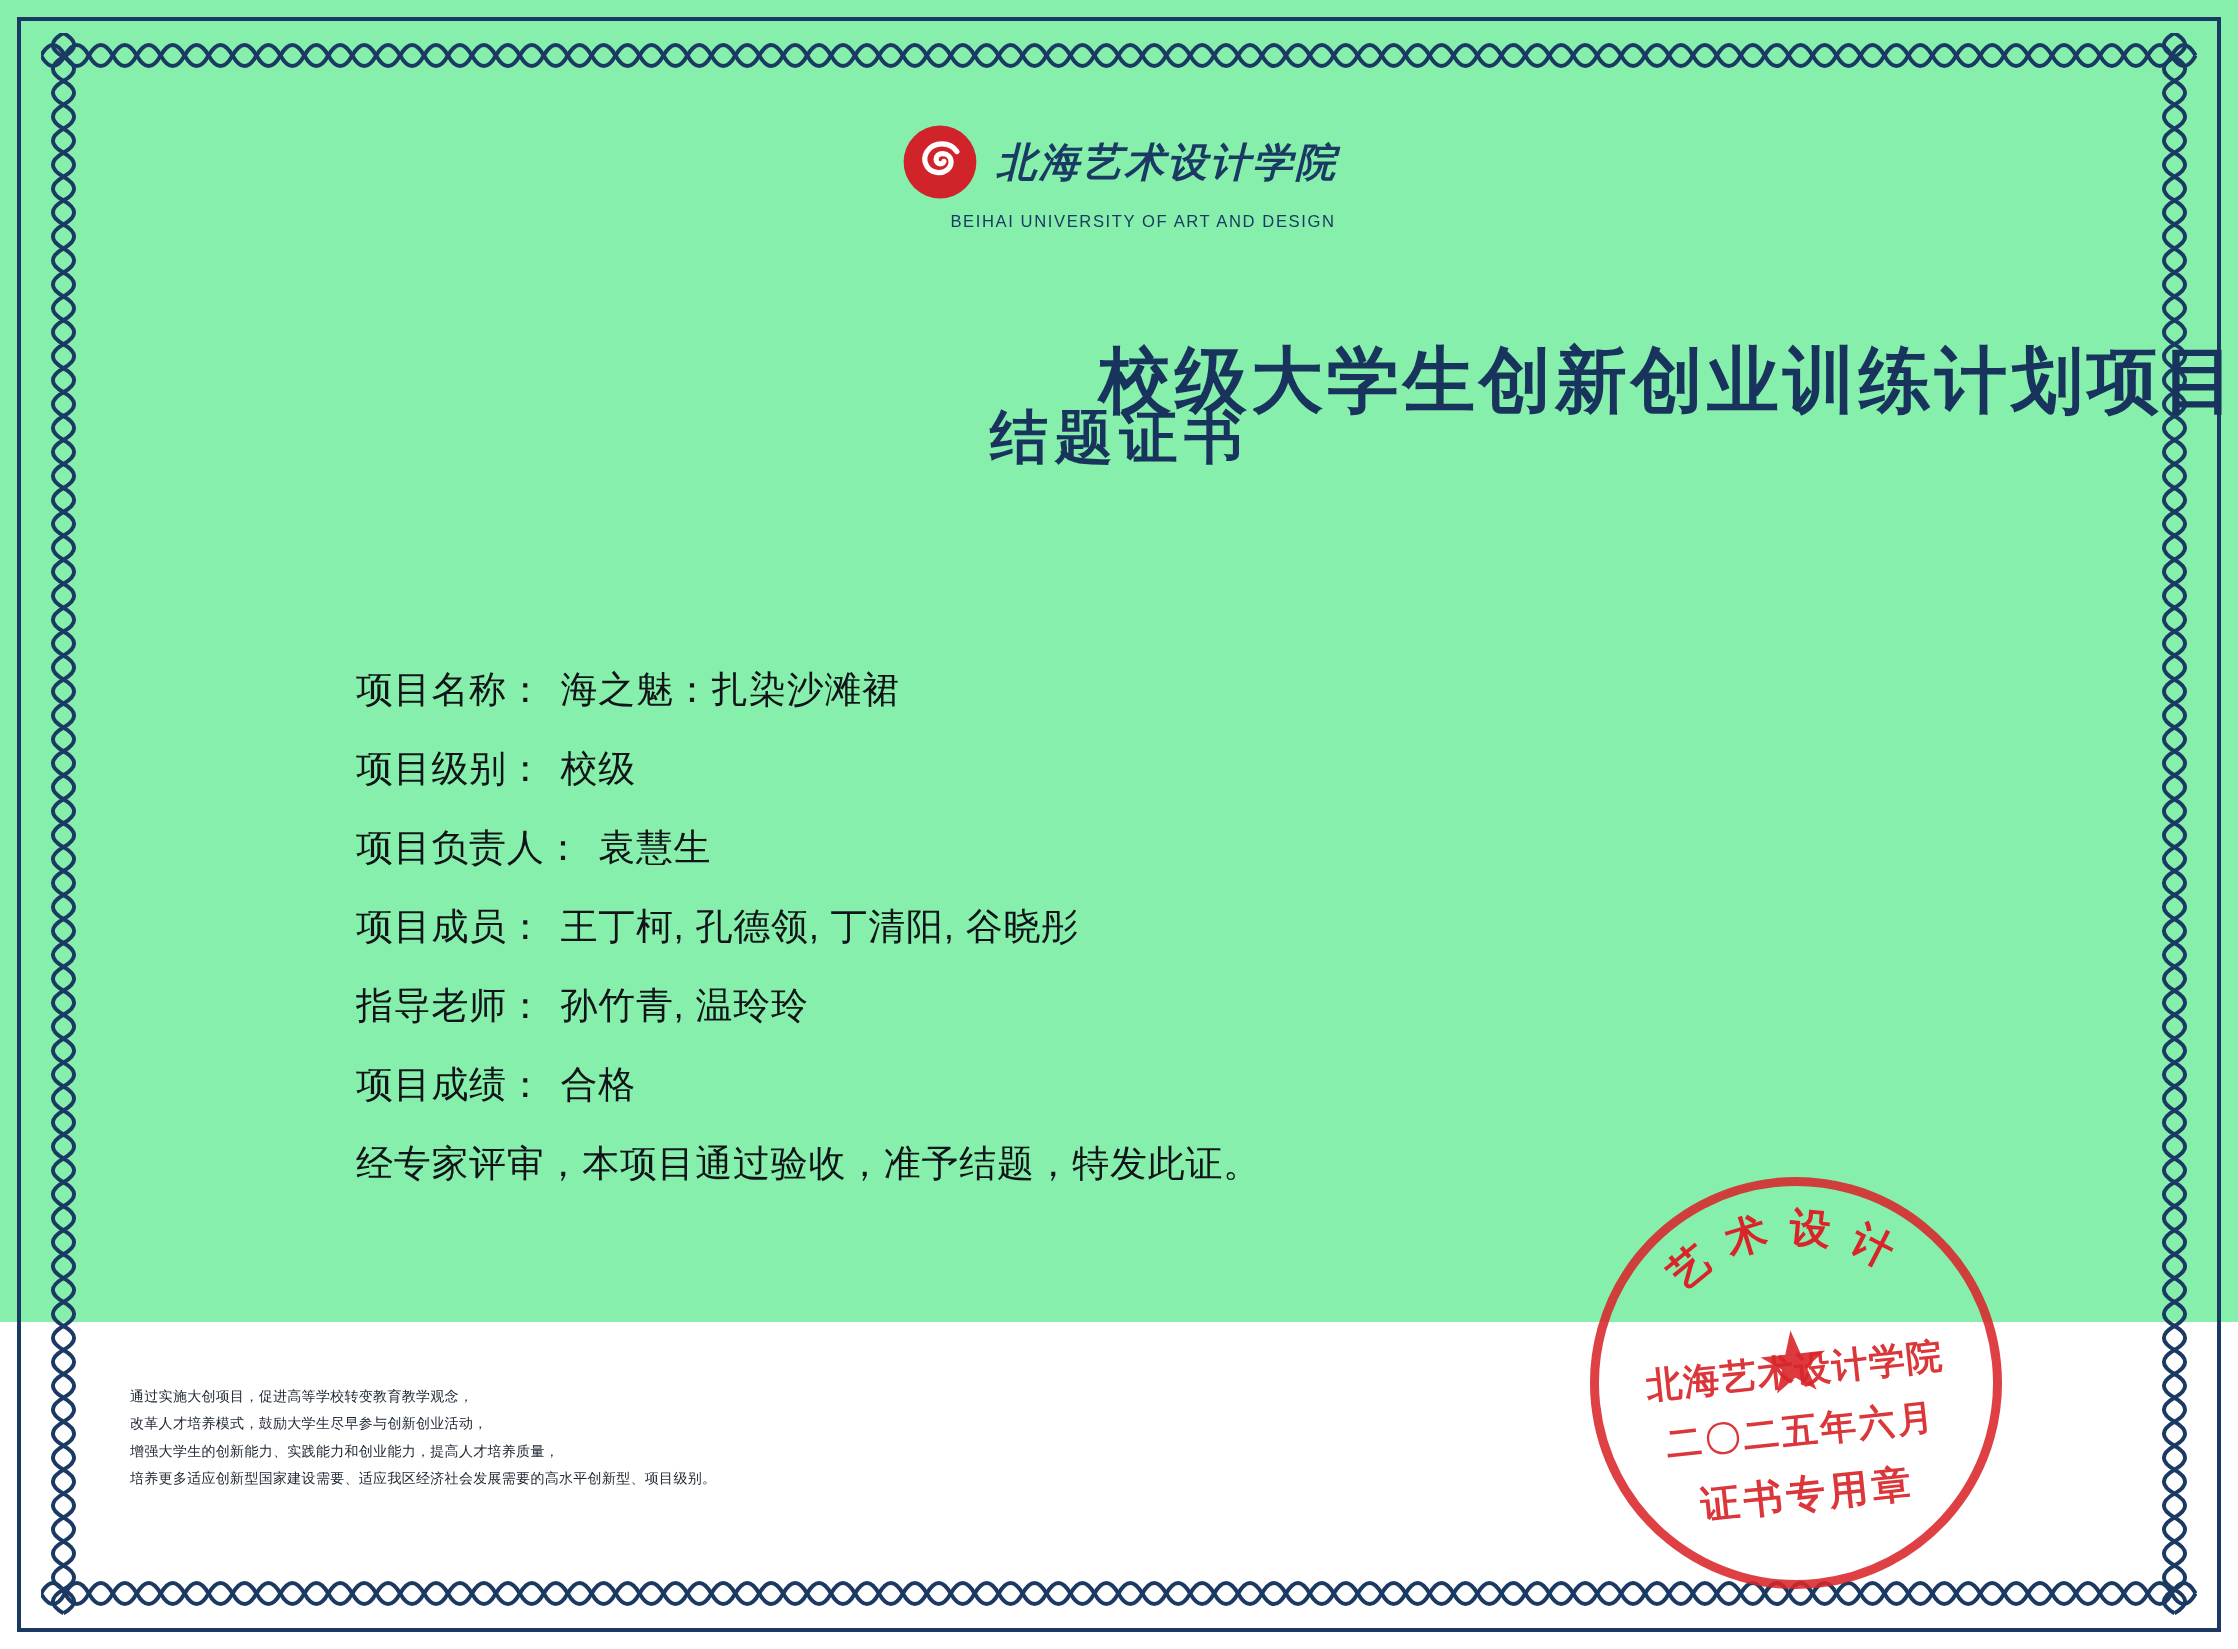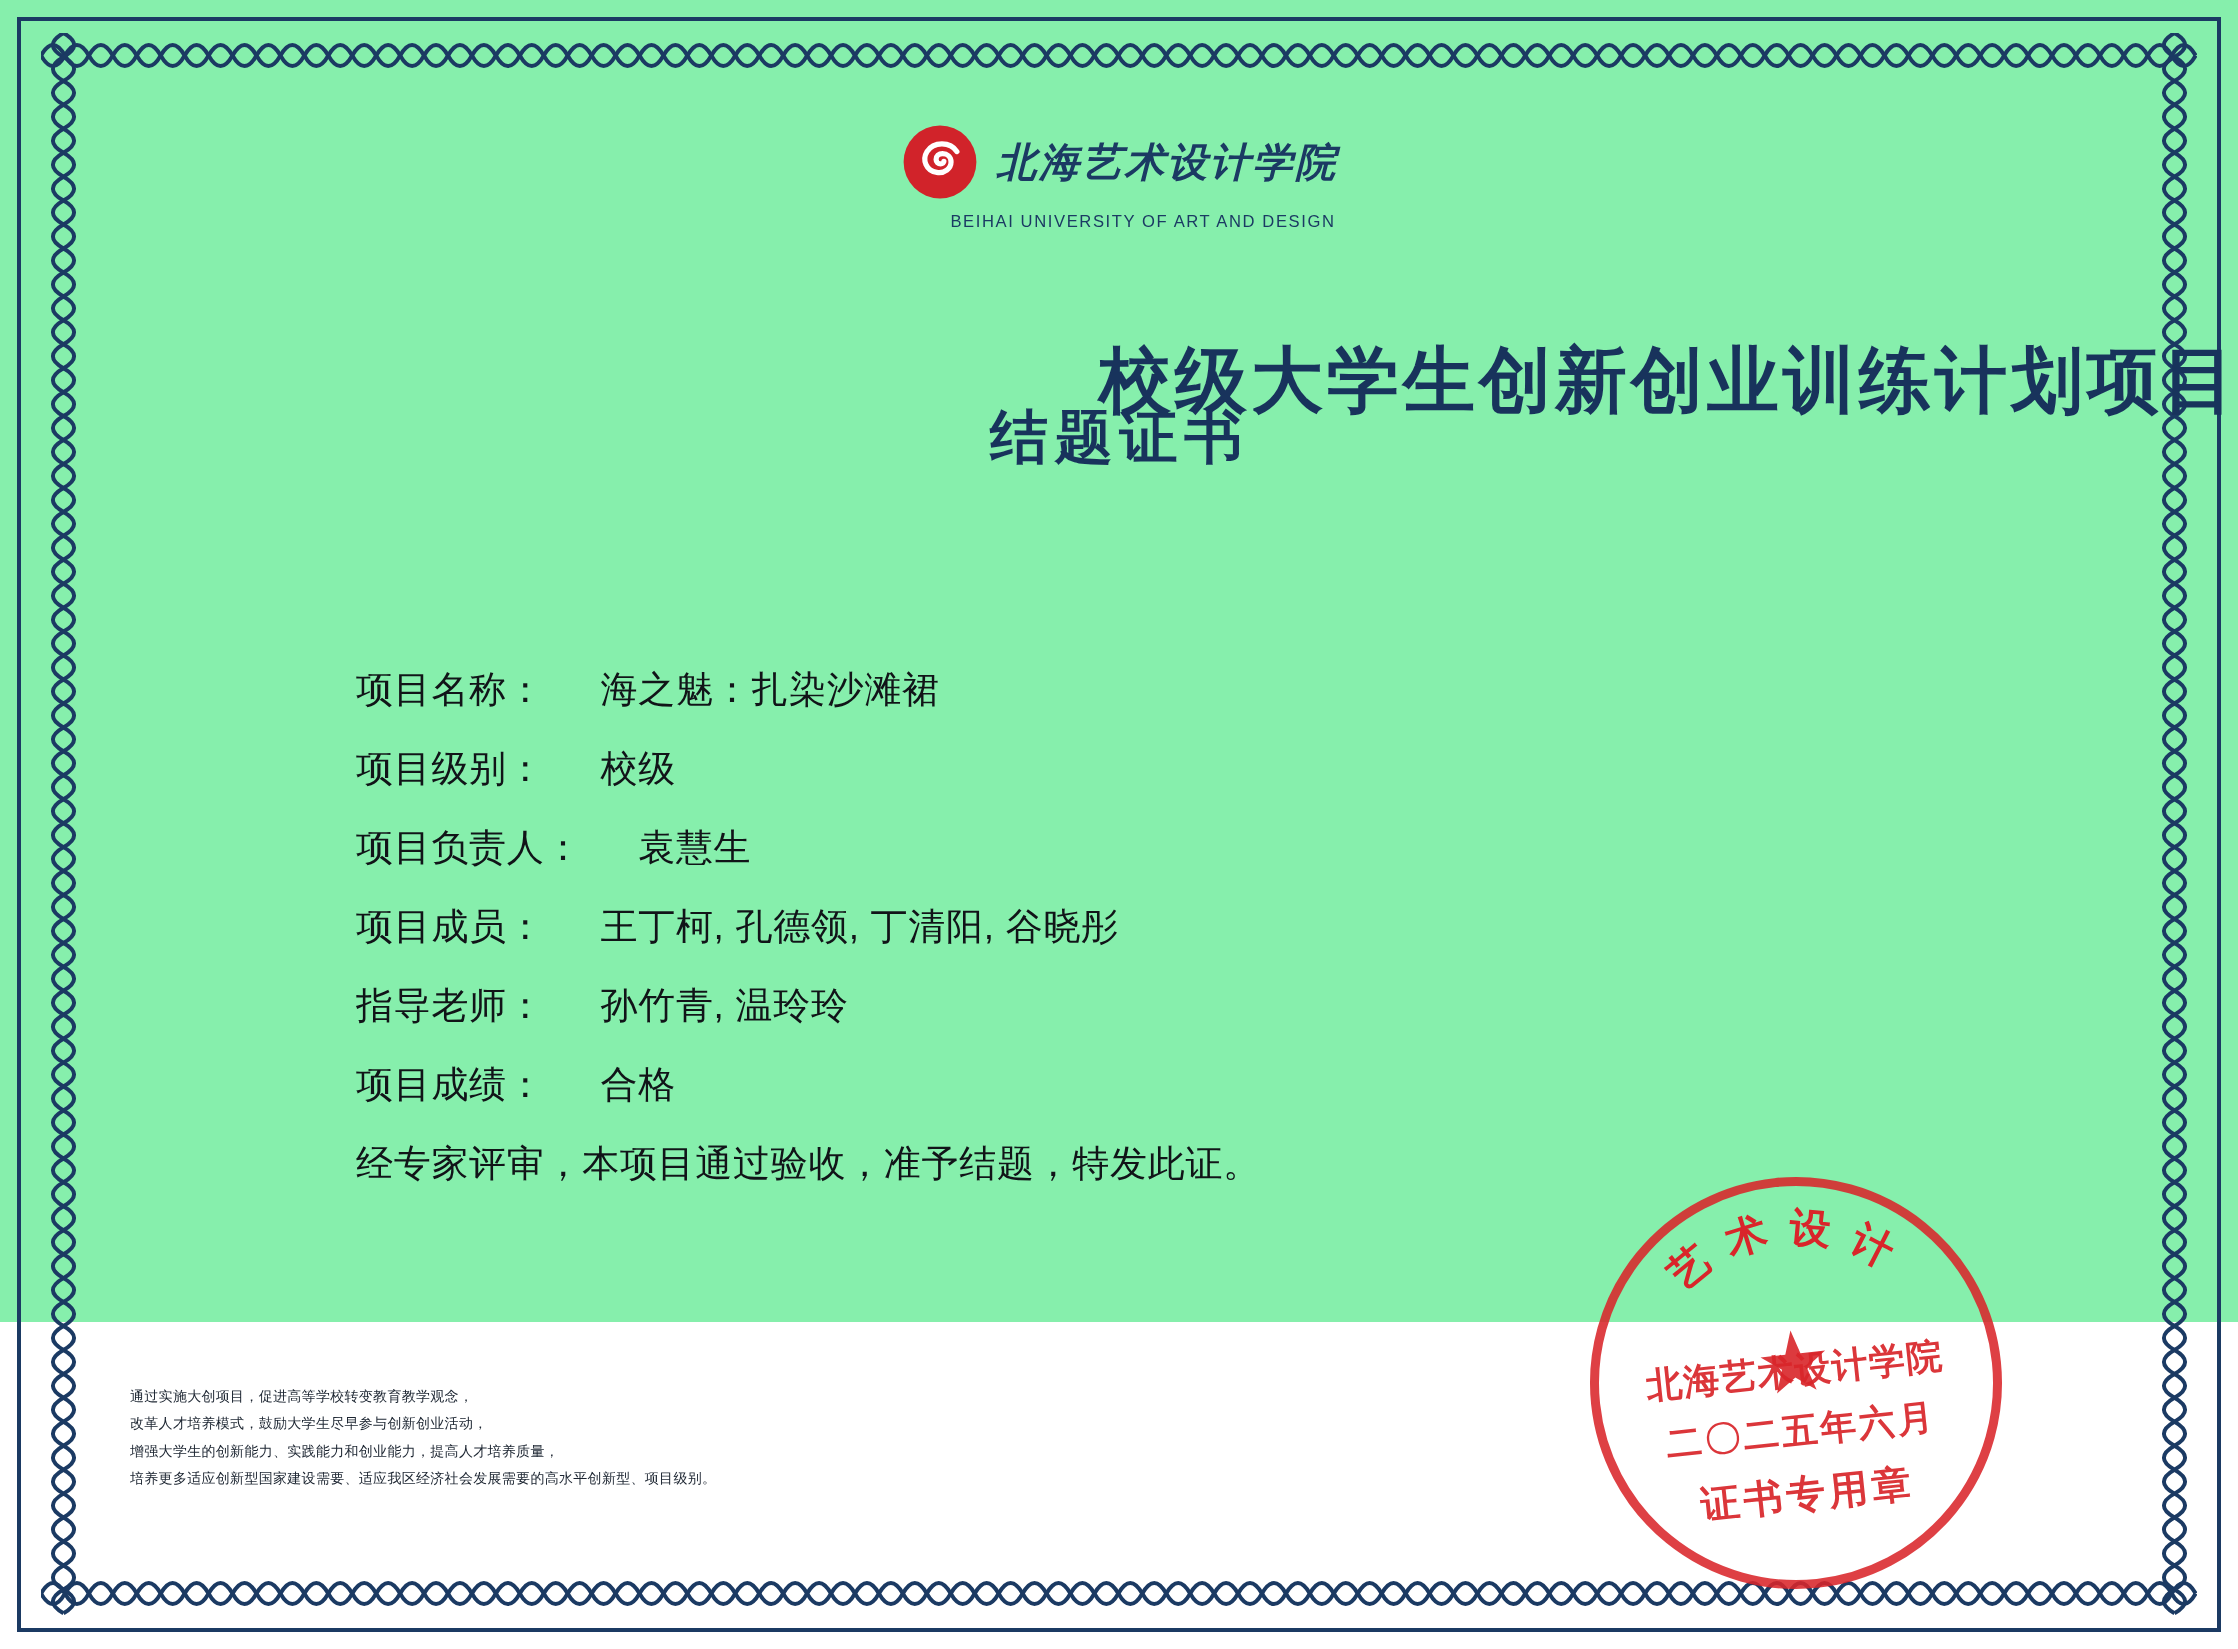--- a/index.html
+++ b/index.html
@@ -121,21 +121,20 @@
     top: 665px;
     width: 1463px;
   }
   .field-row {
     display: flex;
     align-items: center;
     margin-bottom: 29px;
     font-size: 37px;
     color: #111418;
     font-family: "Liberation Sans", sans-serif;
-    gap: 40px;
   }
   .field-label {
     white-space: nowrap;
     letter-spacing: 0.7px;
   }
   .field-value {
     margin-left: 16px;
     white-space: nowrap;
     letter-spacing: 0.7px;
   }

